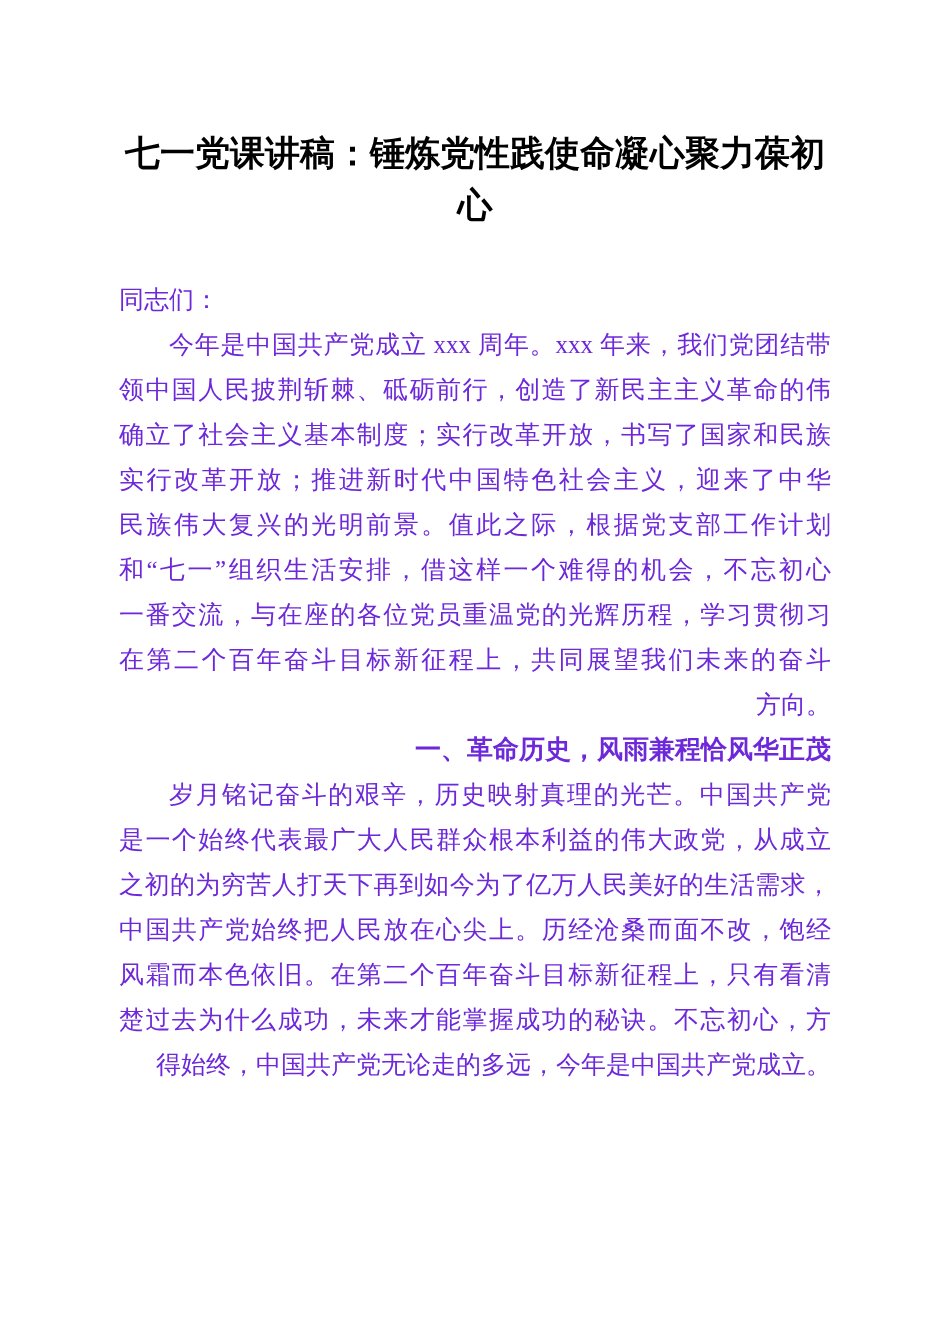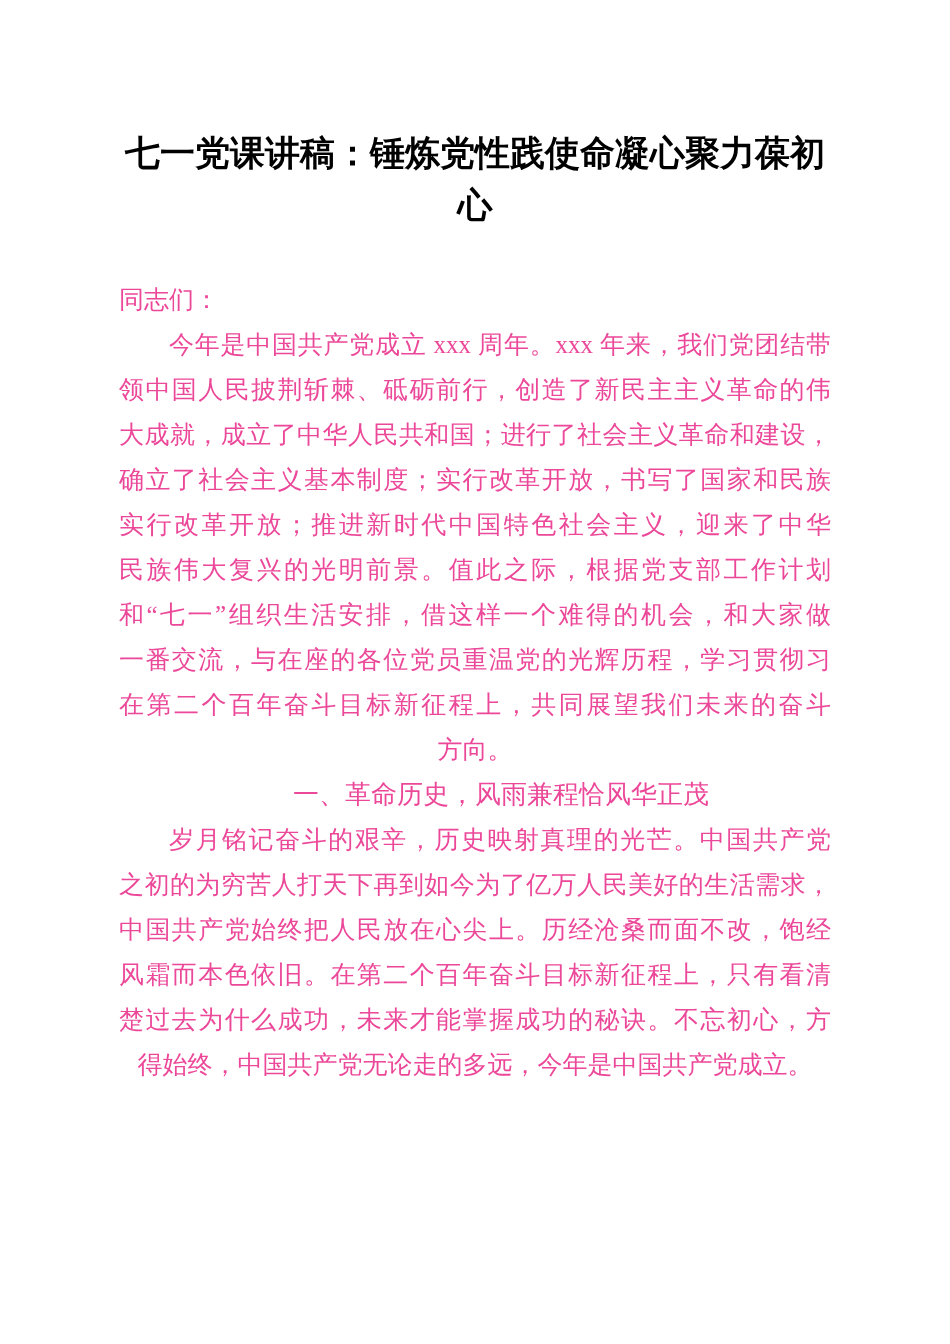--- a/index.html
+++ b/index.html
@@ -27,78 +27,78 @@
     font-family: "Liberation Serif", "DejaVu Serif", serif;
     font-weight: bold;
     font-size: 35px;
     line-height: 52px;
     color: #000000;
   }
   .doc-body {
     margin-top: 45px;
     font-family: "Liberation Serif", "DejaVu Serif", serif;
     font-size: 25px;
-    color: #ec4899;
+    color: #6d28d9;
   }
   .line {
     height: 45px;
     line-height: 45px;
     white-space: normal;
     overflow: visible;
   }
   
   .block.paragraph .line {
     text-align: justify;
     text-align-last: justify;
   }
   .block.paragraph .line.last {
-    text-align: center;
+    text-align: right;
     text-align-last: auto;
   }
   .block.paragraph .line.first {
     text-indent: 2em;
   }
   .block.greeting .line {
     text-align: left;
   }
   .block.heading .line {
     text-indent: 2em;
     font-family: "Liberation Sans", "DejaVu Sans", sans-serif;
-    font-weight: normal;
+    font-weight: bold;
     font-size: 26px;
-    text-align: center;
+    text-align: right;
   }
 </style>
 </head>
 <body>
 
 <div class="page">
   <div class="content">
     <h1 class="doc-title">七一党课讲稿：锤炼党性践使命凝心聚力葆初心</h1>
     <div class="doc-body">
         <div class="block greeting">
           <div class="line first last">同志们：</div>
         </div>
         <div class="block paragraph">
           <div class="line first">今年是中国共产党成立 xxx 周年。xxx 年来，我们党团结带</div>
           <div class="line">领中国人民披荆斩棘、砥砺前行，创造了新民主主义革命的伟</div>
-          <div class="line">大成就，成立了中华人民共和国；进行了社会主义革命和建设，</div>
           <div class="line">确立了社会主义基本制度；实行改革开放，书写了国家和民族</div>
           <div class="line">实行改革开放；推进新时代中国特色社会主义，迎来了中华</div>
           <div class="line">民族伟大复兴的光明前景。值此之际，根据党支部工作计划</div>
-          <div class="line">和“七一”组织生活安排，借这样一个难得的机会，和大家做</div>
+          <div class="line">和“七一”组织生活安排，借这样一个难得的机会，不忘初心</div>
           <div class="line">一番交流，与在座的各位党员重温党的光辉历程，学习贯彻习</div>
           <div class="line">在第二个百年奋斗目标新征程上，共同展望我们未来的奋斗</div>
           <div class="line last">方向。</div>
         </div>
         <div class="block heading">
           <div class="line first last">一、革命历史，风雨兼程恰风华正茂</div>
         </div>
         <div class="block paragraph">
           <div class="line first">岁月铭记奋斗的艰辛，历史映射真理的光芒。中国共产党</div>
+          <div class="line">是一个始终代表最广大人民群众根本利益的伟大政党，从成立</div>
           <div class="line">之初的为穷苦人打天下再到如今为了亿万人民美好的生活需求，</div>
           <div class="line">中国共产党始终把人民放在心尖上。历经沧桑而面不改，饱经</div>
           <div class="line">风霜而本色依旧。在第二个百年奋斗目标新征程上，只有看清</div>
           <div class="line">楚过去为什么成功，未来才能掌握成功的秘诀。不忘初心，方</div>
           <div class="line last">得始终，中国共产党无论走的多远，今年是中国共产党成立。</div>
         </div>
       </div>
   </div>
 </div>
 

